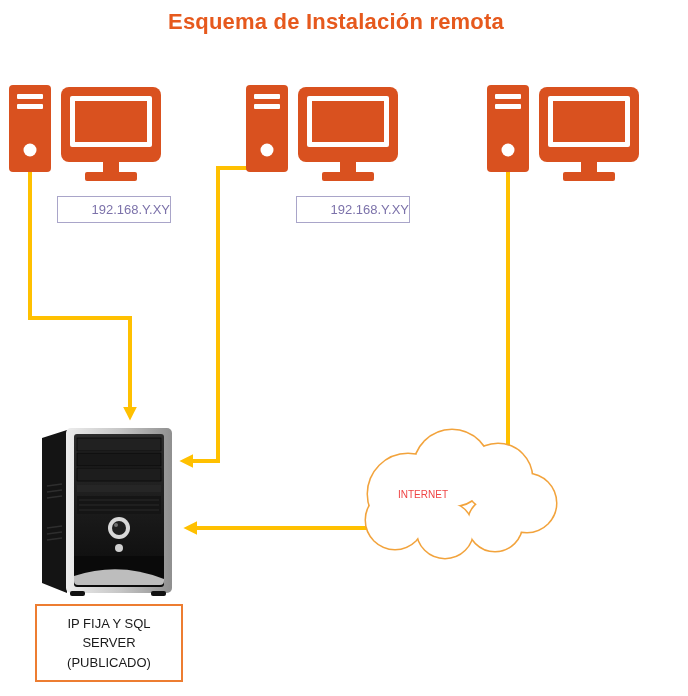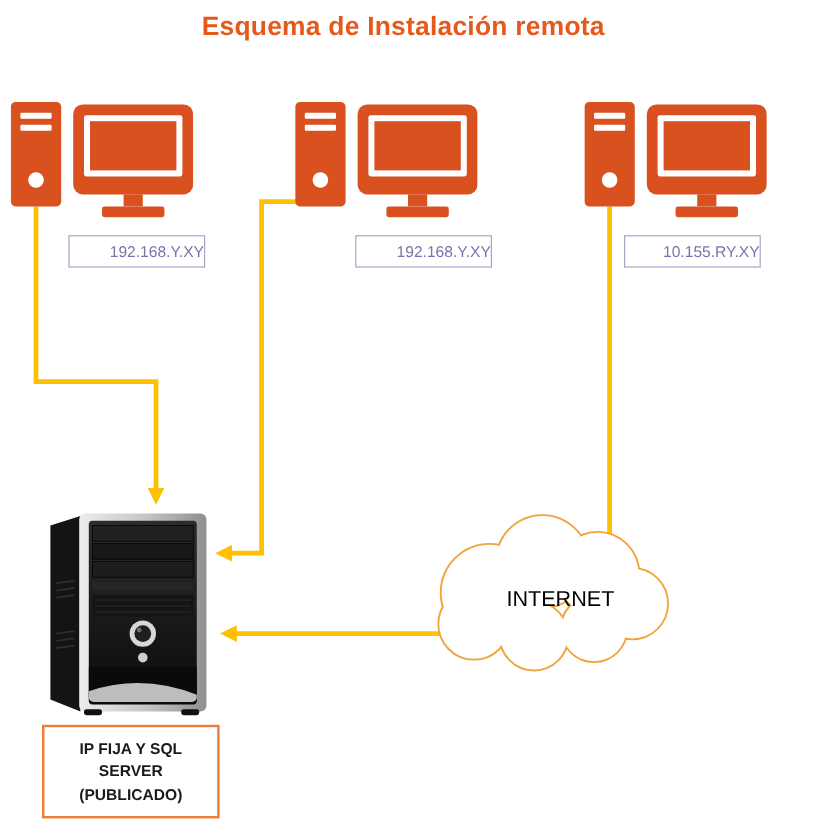--- a/index.html
+++ b/index.html
@@ -48,35 +48,34 @@
   #ip-1 { left: 57px;  top: 196px; }
   #ip-2 { left: 296px; top: 196px; }
   #ip-3 { left: 520px; top: 196px; }
 
   .server { position: absolute; left: 40px; top: 424px; width: 136px; height: 173px; }
   .server svg { display: block; width: 100%; height: 100%; }
 
   .cloud-label {
     position: absolute;
     left: 398px; top: 489px; width: 114px;
-    text-align: right;
-    font-size: 18px;
-    color: #000000;
+    text-align: left;
+    font-size: 10px;
+    color: #ef4444;
   }
 
   .caption {
     position: absolute;
     background: #ffffff;
     border: 2px solid #ED7D31;
     color: #1a1a1a;
     font-size: 13px;
     display: flex; align-items: center; justify-content: center;
     text-align: center;
     padding: 4px 18px;
-    font-weight: bold;
   }
   .caption span { white-space: pre-line; line-height: 1.5; }
   #server-caption { left: 35px;  top: 604px; width: 148px; height: 78px; }
   #port-note      { left: 240px; top: 604px; width: 420px; height: 60px; }
 </style>
 </head>
 <body>
 
 <div class="canvas">
 
@@ -170,23 +169,20 @@
       </g>
       <rect x="66" y="16" width="72" height="41" fill="#D9511F"></rect>
     </svg>
   </div>
 
   <div class="ip-box" id="ip-1">
     <span>192.168.Y.XY</span>
   </div>
   <div class="ip-box" id="ip-2">
     <span>192.168.Y.XY</span>
-  </div>
-  <div class="ip-box" id="ip-3">
-    <span>10.155.RY.XY</span>
   </div>
 
   <div class="server">
     <svg viewBox="0 0 136 173">
       <defs>
         <linearGradient id="srv-steel" x1="0" y1="0" x2="1" y2="0">
           <stop offset="0" stop-color="#ededed"></stop>
           <stop offset="0.5" stop-color="#c7c7c7"></stop>
           <stop offset="1" stop-color="#8f8f8f"></stop>
         </linearGradient>

